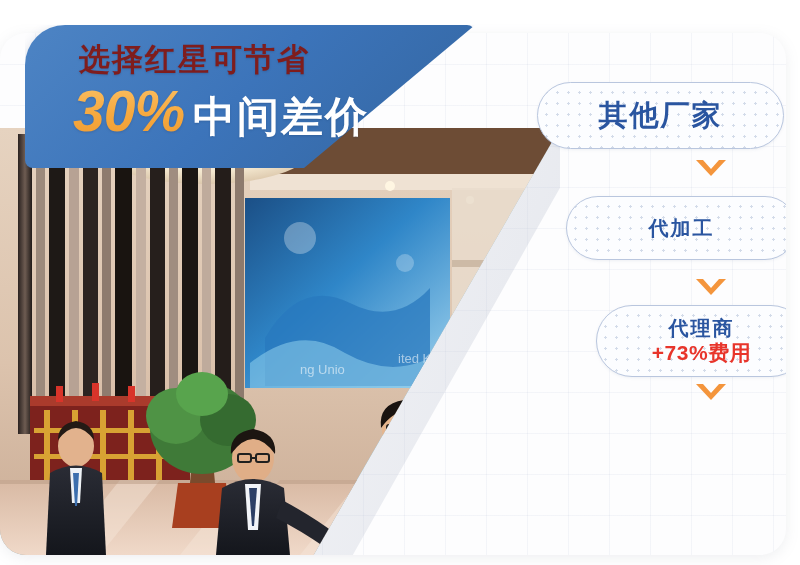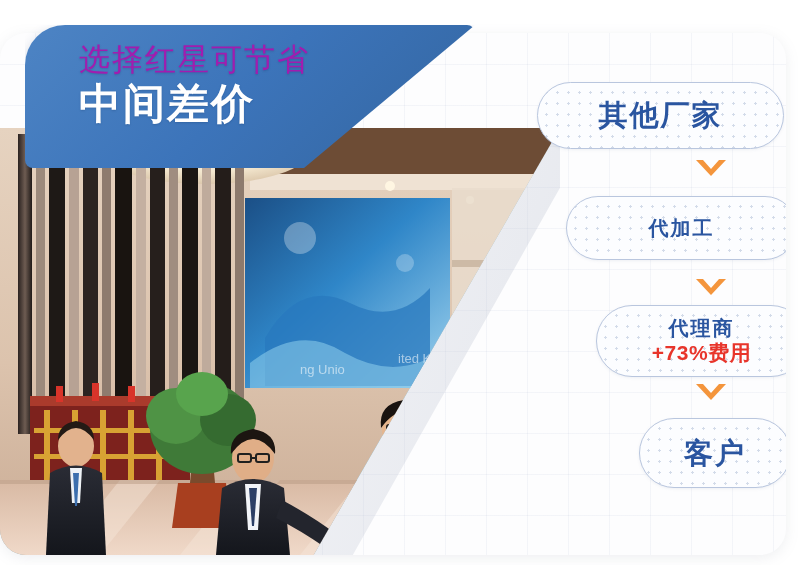--- a/index.html
+++ b/index.html
@@ -91,22 +91,22 @@
     top: 25px;
     width: 450px;
     height: 143px;
     pointer-events: none;
   }
   .ban-line1 {
     position: absolute;
     left: 54px;
     top: 19px;
     font-size: 31px;
-    font-weight: 400;
-    color: #a21caf;
+    font-weight: 700;
+    color: #7f1d1d;
     letter-spacing: 2px;
     line-height: 1;
     text-shadow: 0 1px 2px rgba(25,55,100,0.25);
     white-space: nowrap;
   }
   .ban-line2 {
     position: absolute;
     left: 48px;
     top: 58px;
     line-height: 1;
@@ -388,28 +388,26 @@
         <span class="pill-main">代理商</span>
         <span class="pill-sub">+73%费用</span>
       </div>
 
       <div class="chev" id="chev-2">
         <svg viewBox="0 0 34 22">
           <path d="M2 3 L17 19 L32 3 L25 3 L17 12 L9 3 Z" fill="#f4953c"></path>
         </svg>
       </div>
 
-      <div class="pill big" id="pill-3">
-        <span class="pill-main">客户</span>
-      </div>
 
     </div>
   </div>
 
   <div class="banner"></div>
   <div class="banner-inner">
     <div class="ban-line1">选择红星可节省</div>
     <div class="ban-line2">
+      <span class="ban-num">30%</span>
       <span class="ban-tail">中间差价</span>
     </div>
   </div>
 
 </div>
 
 </body></html>

